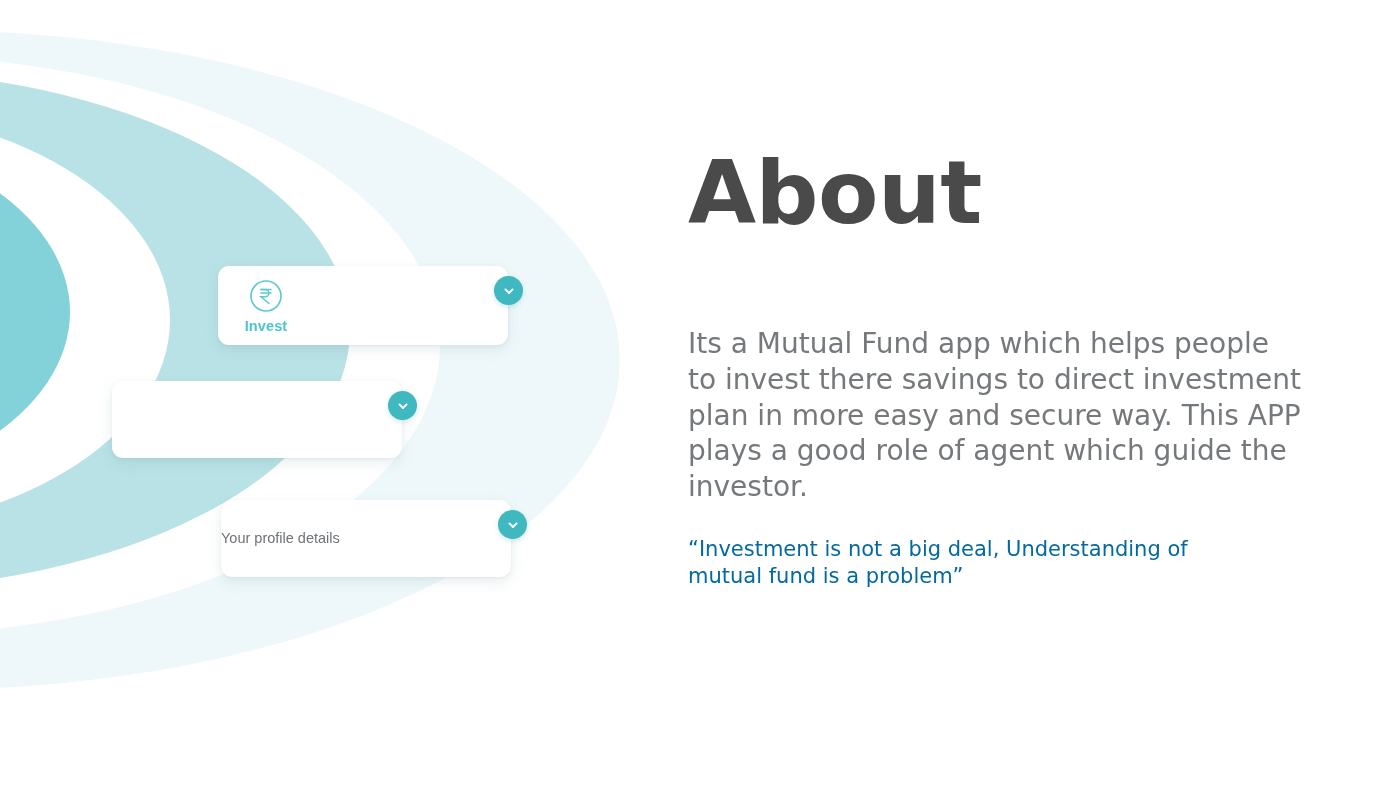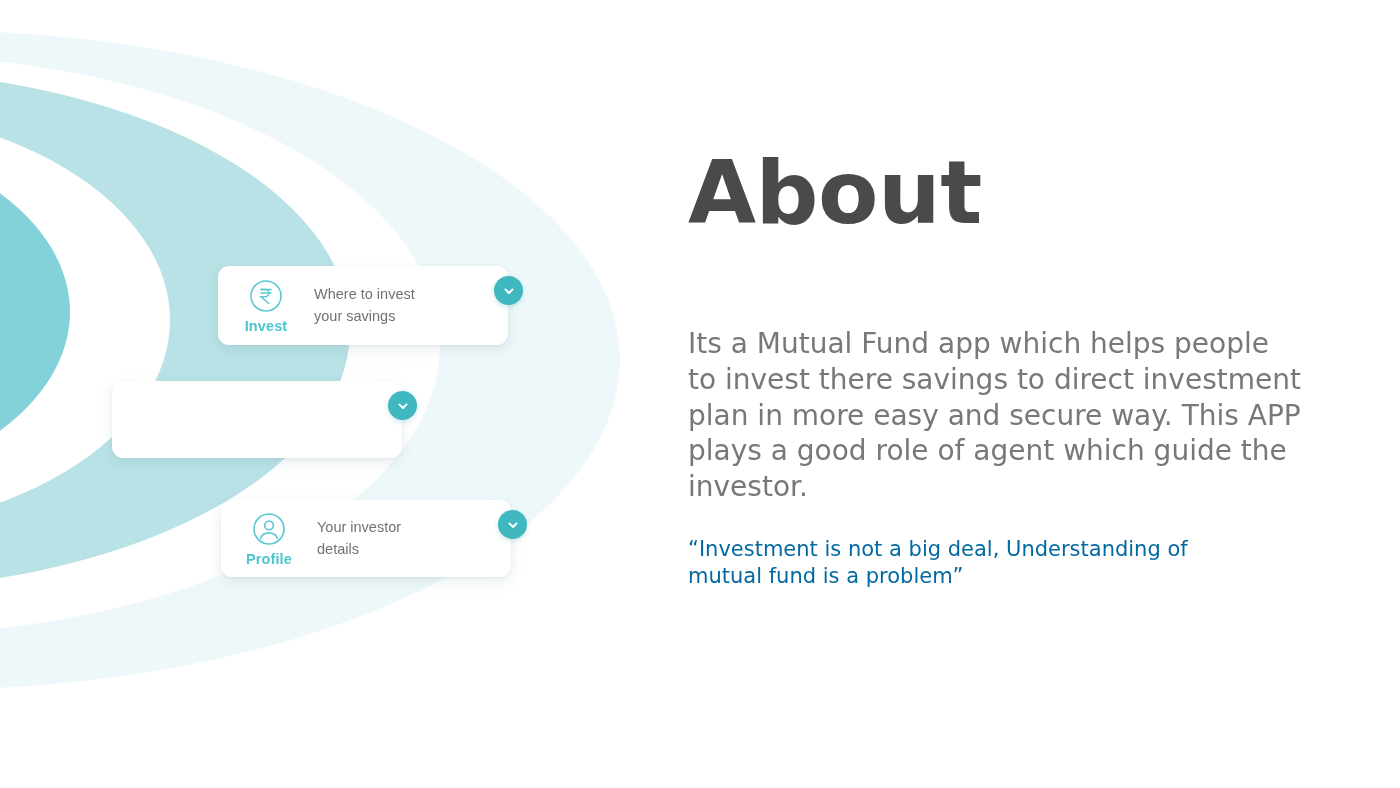--- a/index.html
+++ b/index.html
@@ -167,48 +167,37 @@
           <circle cx="17" cy="17" r="15" fill="none" stroke="#5cc9d2" stroke-width="1.6"></circle>
           <g fill="none" stroke="#5cc9d2" stroke-width="1.5" stroke-linecap="round">
             <line x1="12" y1="10.5" x2="22" y2="10.5"></line>
             <line x1="12" y1="14" x2="22" y2="14"></line>
             <path d="M12 10.5 h4.2 a3.6 3.6 0 0 1 0 7.2 H12 l8 6.8"></path>
           </g>
         </svg>
       </span>
       <span class="card-icon-label">Invest</span>
     </div>
-    <div class="card-desc">Where to invest your savings</div>
   </div>
   <button class="chev-btn" style="left:494px; top:276px;">
     <svg width="14" height="14" viewBox="0 0 14 14" xmlns="http://www.w3.org/2000/svg">
       <polyline points="3.4,5.4 7,9 10.6,5.4" fill="none" stroke="#ffffff" stroke-width="1.9" stroke-linecap="round" stroke-linejoin="round"></polyline>
     </svg>
   </button>
 
   <div class="card" id="card-dashboard">
   </div>
   <button class="chev-btn" style="left:388px; top:391px;">
     <svg width="14" height="14" viewBox="0 0 14 14" xmlns="http://www.w3.org/2000/svg">
       <polyline points="3.4,5.4 7,9 10.6,5.4" fill="none" stroke="#ffffff" stroke-width="1.9" stroke-linecap="round" stroke-linejoin="round"></polyline>
     </svg>
   </button>
 
   <div class="card" id="card-profile">
-    <div class="card-icon-col">
-      <span class="card-icon">
-        <svg width="34" height="34" viewBox="0 0 34 34" xmlns="http://www.w3.org/2000/svg">
-          <circle cx="17" cy="17" r="15" fill="none" stroke="#5cc9d2" stroke-width="1.7"></circle>
-          <circle cx="17" cy="13.4" r="4.3" fill="none" stroke="#5cc9d2" stroke-width="1.7"></circle>
-          <path d="M8.6 26.4 a8.7 7.4 0 0 1 16.8 0" fill="none" stroke="#5cc9d2" stroke-width="1.7" stroke-linecap="round"></path>
-        </svg>
-      </span>
-      <span class="card-icon-label">Profile</span>
-    </div>
-    <div class="card-desc">Your investor details</div>
+    <div class="card-desc">Your profile details</div>
   </div>
   <button class="chev-btn" style="left:498px; top:510px;">
     <svg width="14" height="14" viewBox="0 0 14 14" xmlns="http://www.w3.org/2000/svg">
       <polyline points="3.4,5.4 7,9 10.6,5.4" fill="none" stroke="#ffffff" stroke-width="1.9" stroke-linecap="round" stroke-linejoin="round"></polyline>
     </svg>
   </button>
 
   <div class="about-col">
     <h1 class="about-title">About</h1>
     <p class="about-paragraph">Its a Mutual Fund app which helps people to invest there savings to direct investment plan in more easy and secure way. This APP plays a good role of agent which guide the investor.</p>

